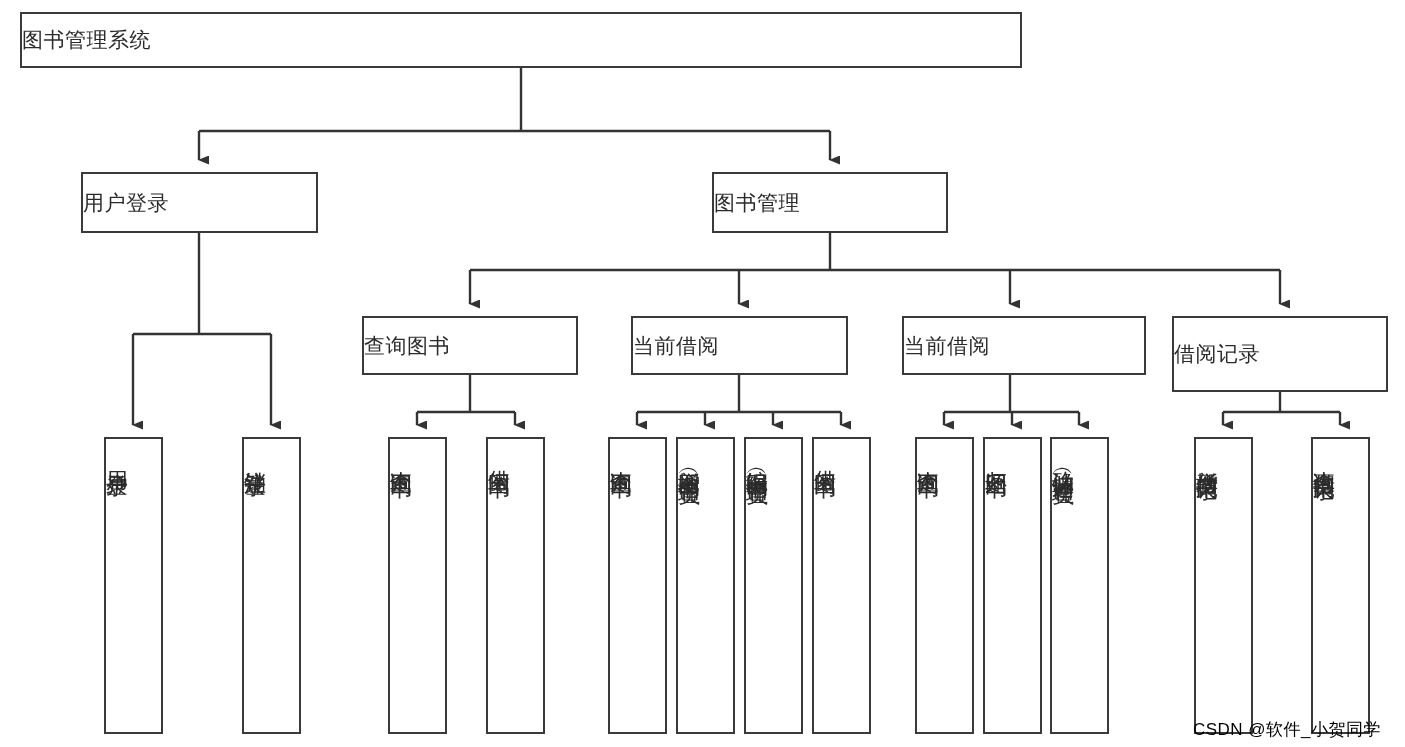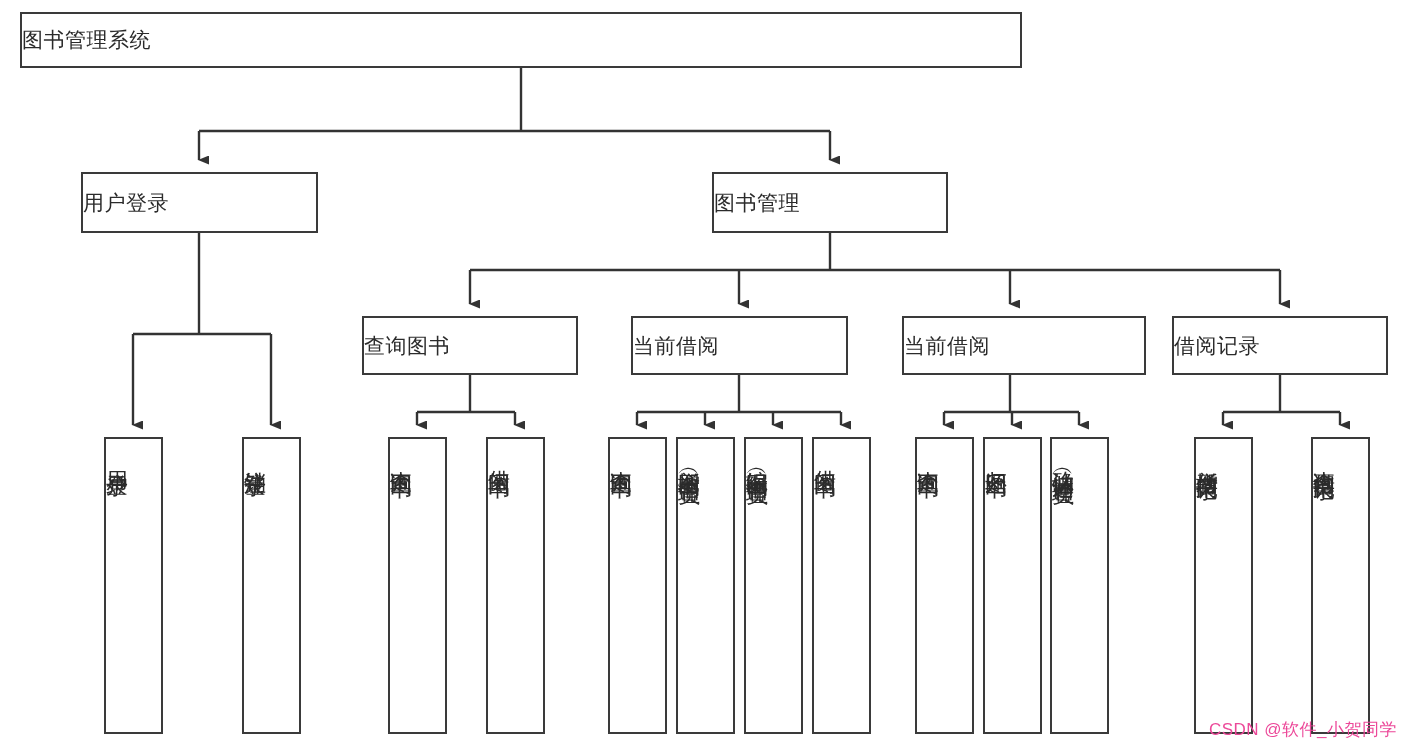--- a/index.html
+++ b/index.html
@@ -50,24 +50,24 @@
   }
   .node.vertical .label {
     writing-mode: vertical-rl;
     text-orientation: upright;
     font-size: 22px;
     letter-spacing: 2px;
     line-height: 1;
   }
   .watermark {
     position: absolute;
-    right: 8px;
+    right: 24px;
     bottom: 6px;
     font-size: 17px;
-    color: #ec4899;
+    color: #000000;
     letter-spacing: 0.5px;
     white-space: nowrap;
     pointer-events: none;
   }
 </style>
 </head>
 <body>
 
 <div id="canvas">
 
@@ -135,21 +135,21 @@
 
   <div class="node horizontal" id="node-l3-0" style="left: 362px; top: 316px; width: 216px; height: 59px;">
     <span class="label">查询图书</span>
   </div>
   <div class="node horizontal" id="node-l3-1" style="left: 631px; top: 316px; width: 217px; height: 59px;">
     <span class="label">当前借阅</span>
   </div>
   <div class="node horizontal" id="node-l3-2" style="left: 902px; top: 316px; width: 244px; height: 59px;">
     <span class="label">当前借阅</span>
   </div>
-  <div class="node horizontal" id="node-l3-3" style="left: 1172px; top: 316px; width: 216px; height: 59px;">
+  <div class="node horizontal" id="node-l3-3" style="left: 1172px; top: 316px; width: 216px; height: 76px;">
     <span class="label">借阅记录</span>
   </div>
 
   <div class="node vertical" id="node-leaf-0" style="left: 104px; top: 437px; width: 59px; height: 297px;">
     <span class="label">用户登录</span>
   </div>
   <div class="node vertical" id="node-leaf-1" style="left: 242px; top: 437px; width: 59px; height: 297px;">
     <span class="label">注销登录</span>
   </div>
   <div class="node vertical" id="node-leaf-2" style="left: 388px; top: 437px; width: 59px; height: 297px;">

